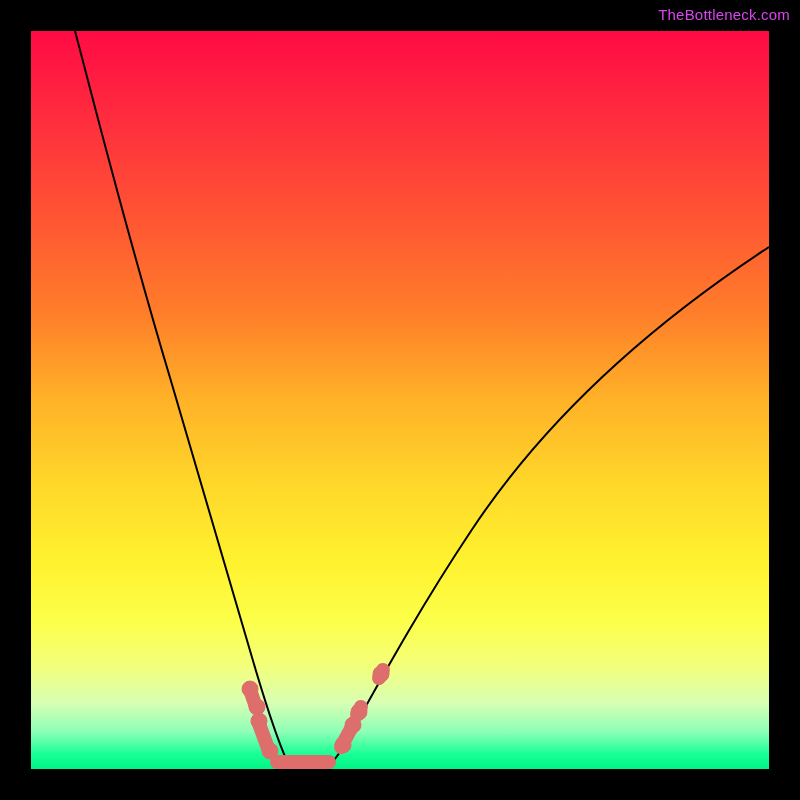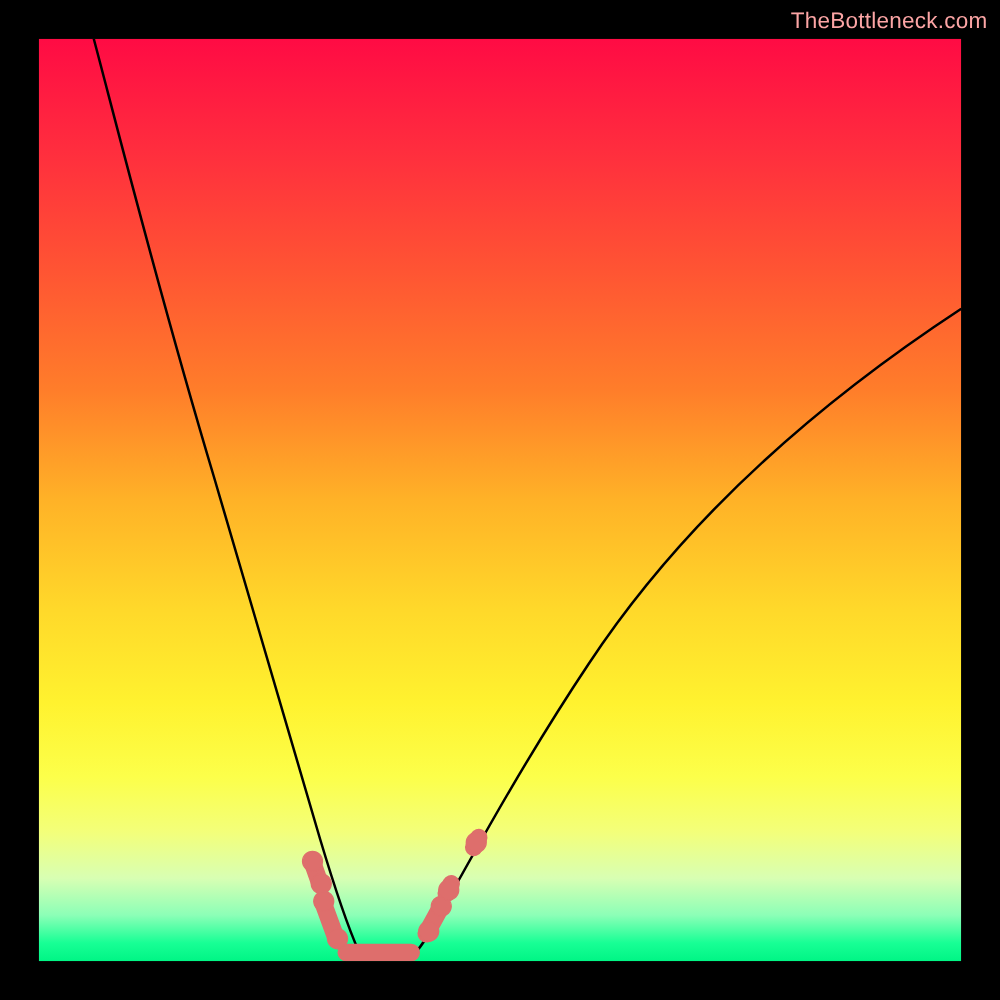--- a/index.html
+++ b/index.html
@@ -42,22 +42,22 @@
       #f3ff7a 86%,
       #d8ffb3 91%,
       #8cffb7 95%,
       #18ff95 98%,
       #00f585 100%);
   }
   .watermark {
     position: absolute;
     top: 6px;
     right: 10px;
-    color: #fca5a5;
-    font-size: 18px;
+    color: #d946ef;
+    font-size: 15px;
     font-weight: 500;
     letter-spacing: 0.2px;
     z-index: 5;
   }
   svg.curve {
     position: absolute;
     inset: 0;
     width: 100%;
     height: 100%;
   }

